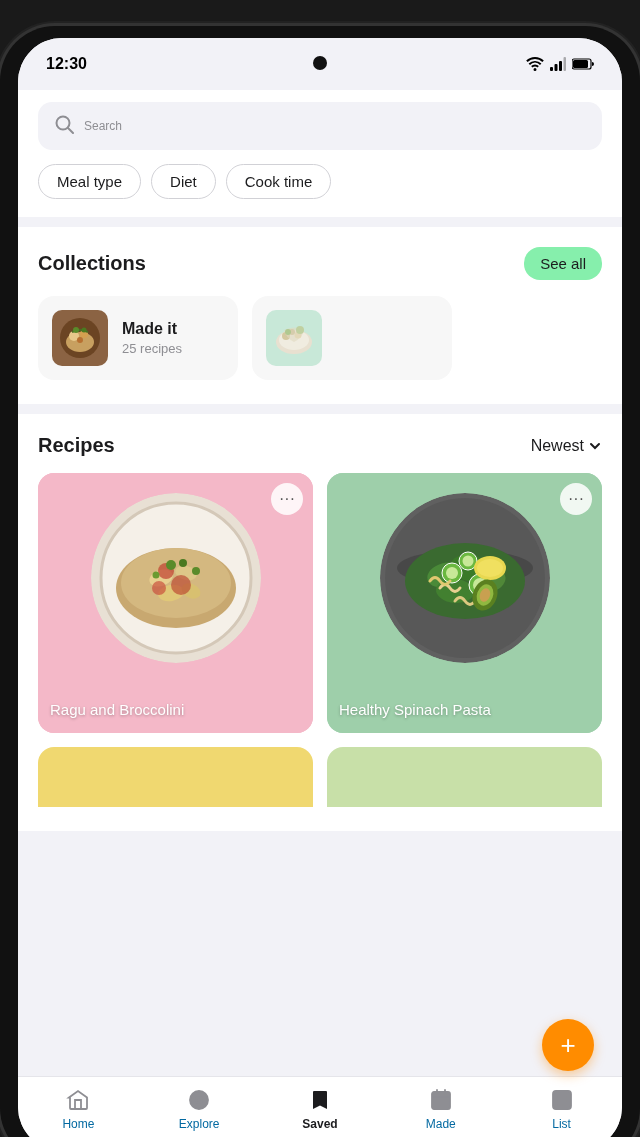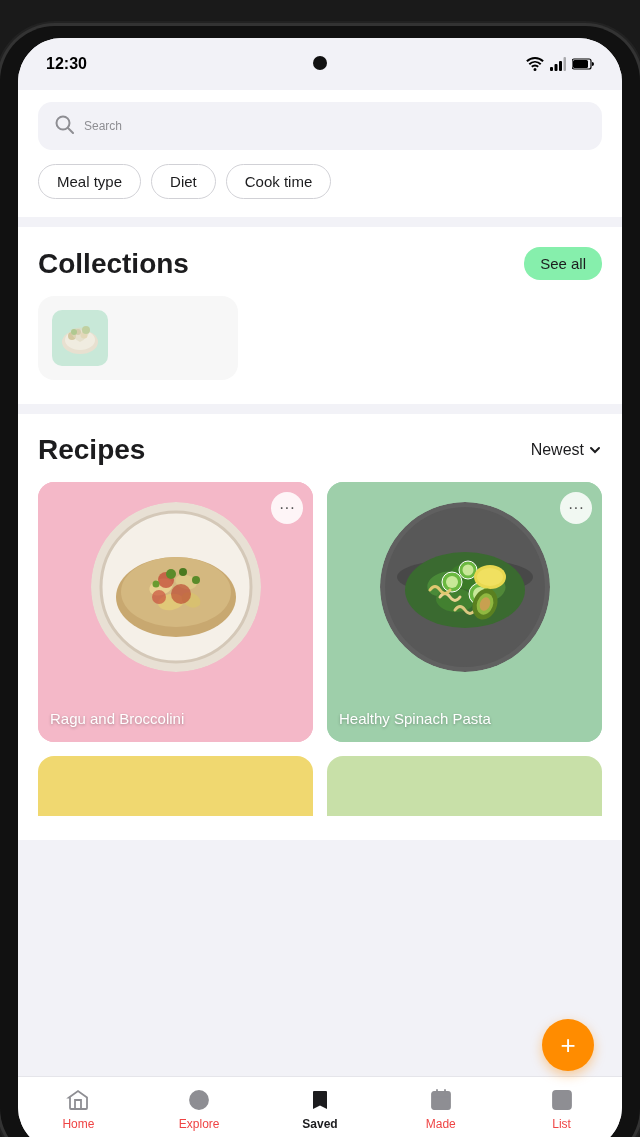--- a/index.html
+++ b/index.html
@@ -124,21 +124,21 @@
       margin-top: 10px;
       padding: 20px 20px 24px;
     }
     .section-header {
       display: flex;
       justify-content: space-between;
       align-items: center;
       margin-bottom: 16px;
     }
     .section-title {
-      font-size: 28px;
+      font-size: 20px;
       font-weight: 700;
       color: #1c1c1e;
     }
     .see-all-btn {
       background: #86efac;
       border: none;
       border-radius: 16px;
       padding: 8px 16px;
       font-size: 15px;
       color: #1c1c1e;
@@ -288,21 +288,21 @@
     }
     .nav-icon {
       width: 26px;
       height: 26px;
       display: flex;
       align-items: center;
       justify-content: center;
     }
     .nav-label {
       font-size: 12px;
-      color: #ef4444;
+      color: #0369a1;
     }
     .nav-label.active {
       color: #1c1c1e;
       font-weight: 600;
     }
     .nav-item.active .nav-icon svg {
       fill: #1c1c1e;
     }
     .nav-item .nav-icon svg {
       fill: #8e8e93;
@@ -365,20 +365,39 @@
       </div>
 
       <div class="collections-section">
         <div class="section-header">
           <span class="section-title">Collections</span>
           <button class="see-all-btn">See all</button>
         </div>
         <div class="collection-cards-wrap">
           <div class="collection-cards">
 
+            <div class="collection-card">
+              <div class="collection-img">
+                <svg viewBox="0 0 56 56" xmlns="http://www.w3.org/2000/svg">
+                  <rect width="56" height="56" fill="#8b6343"></rect>
+                  <circle cx="28" cy="28" r="20" fill="#6b4423"></circle>
+                  <ellipse cx="28" cy="32" rx="14" ry="10" fill="#c8a060"></ellipse>
+                  <circle cx="22" cy="26" r="5" fill="#e8c88a"></circle>
+                  <circle cx="32" cy="24" r="4" fill="#d4a050"></circle>
+                  <circle cx="28" cy="30" r="3" fill="#b87030"></circle>
+                  <path d="M20 22 Q28 18 36 22" stroke="#4a6b23" stroke-width="2" fill="none"></path>
+                  <circle cx="24" cy="20" r="3" fill="#5a8b2a"></circle>
+                  <circle cx="32" cy="20" r="2.5" fill="#4a7a20"></circle>
+                </svg>
+              </div>
+              <div class="collection-info">
+                <div class="collection-name">Made it</div>
+                <div class="collection-count">25 recipes</div>
+              </div>
+            </div>
 
             <div class="collection-card">
               <div class="collection-img">
                 <svg viewBox="0 0 56 56" xmlns="http://www.w3.org/2000/svg">
                   <rect width="56" height="56" fill="#c8e8d8"></rect>
                   <ellipse cx="28" cy="32" rx="18" ry="12" fill="#e8e0d0"></ellipse>
                   <ellipse cx="28" cy="30" rx="15" ry="10" fill="#f0ece0"></ellipse>
                   <circle cx="20" cy="26" r="4" fill="#d4c8a0"></circle>
                   <circle cx="32" cy="25" r="3.5" fill="#e8d8b0"></circle>
                   <circle cx="26" cy="22" r="3" fill="#c8b890"></circle>

